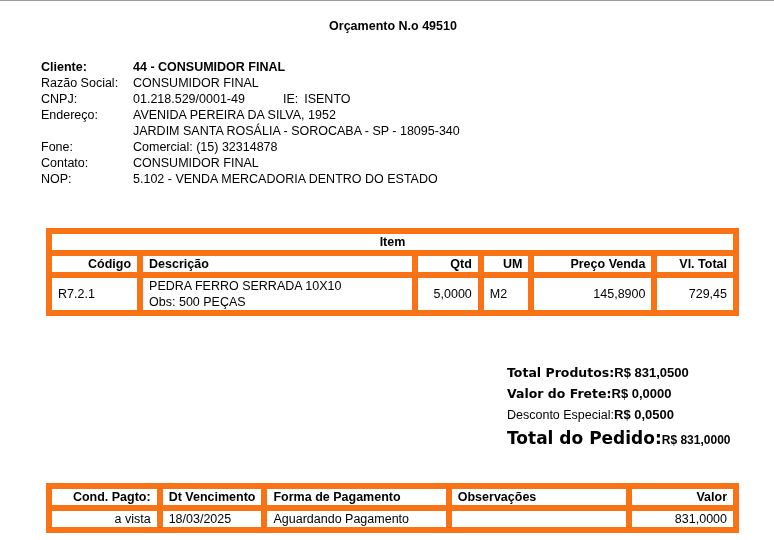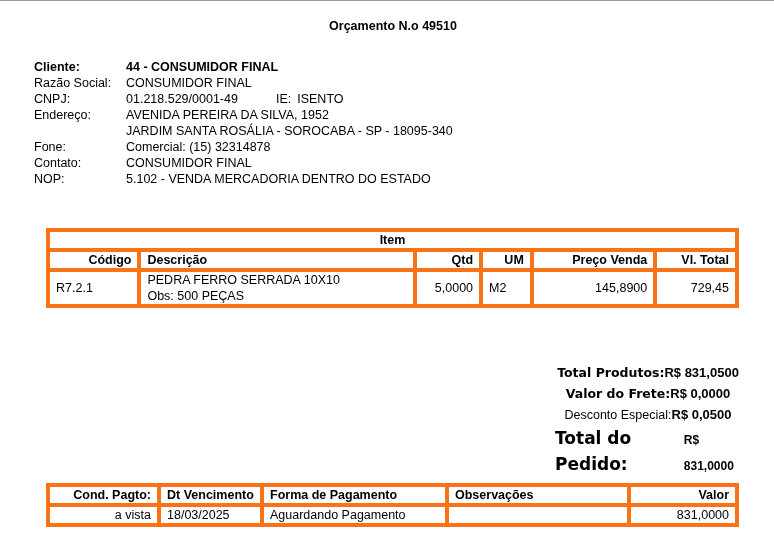--- a/index.html
+++ b/index.html
@@ -8,39 +8,39 @@
       background: #ffffff; color: #000000;
       font-family: "Liberation Sans", sans-serif;
       font-size: 12.5px;
       position: relative;
     }
     .topline { position: absolute; left: 0; top: 0; width: 774px; height: 1px; background: #9a9a9a; }
     .title {
       position: absolute; left: 0; top: 19px; width: 786px; text-align: center;
       font-weight: bold; font-size: 12.5px;
     }
-    .info { position: absolute; left: 34px; top: 59px; }
+    .info { position: absolute; left: 41px; top: 59px; }
     .info-row { display: flex; height: 16px; line-height: 16px; white-space: nowrap; }
     .info-row .lbl { width: 92px; }
     .info-row.bold { font-weight: bold; }
     .ie { margin-left: 38px; }
 
     table { border-collapse: collapse; position: absolute; }
-    td, th { border: 4px solid #f97316; padding: 0 6px; font-size: 12.5px; white-space: nowrap; }
+    td, th { border: 6px solid #f97316; padding: 0 6px; font-size: 12.5px; white-space: nowrap; }
     .items { left: 46px; top: 228px; width: 693px; border: 2px solid #7a7a7a; }
     .items th { font-weight: bold; height: 16px; line-height: 16px; }
     .items .caption-cell { text-align: center; height: 16px; }
     .items td.c2 { height: 31px; }
     .items .desc { line-height: 16px; }
     .r { text-align: right; }
     .c { text-align: right; }
     .l { text-align: left; margin-top: 32px; }
 
     .totals { position: absolute; left: 507px; top: 362px; width: 234px; }
-    .tot-row { display: flex; justify-content: center; align-items: baseline; height: 21px; line-height: 21px; margin-left: 48px; }
+    .tot-row { display: flex; justify-content: flex-start; align-items: baseline; height: 21px; line-height: 21px; }
     .tot-row .k { font-weight: bold; font-family: "DejaVu Sans", sans-serif; font-size: 12.5px; }
     .tot-row .k.normal { font-weight: normal; font-family: "Liberation Sans", sans-serif; }
     .tot-row .v { font-weight: bold; font-size: 13px; }
     .tot-row.big .k { font-size: 17px; font-family: "DejaVu Sans", sans-serif; }
     .tot-row.big .v { font-size: 12px; }
 
     .pay { left: 46px; top: 483px; width: 693px; border: 2px solid #7a7a7a; }
     .pay th { font-weight: bold; height: 16px; line-height: 16px; }
     .pay td { height: 16px; line-height: 16px; }
   </style>

